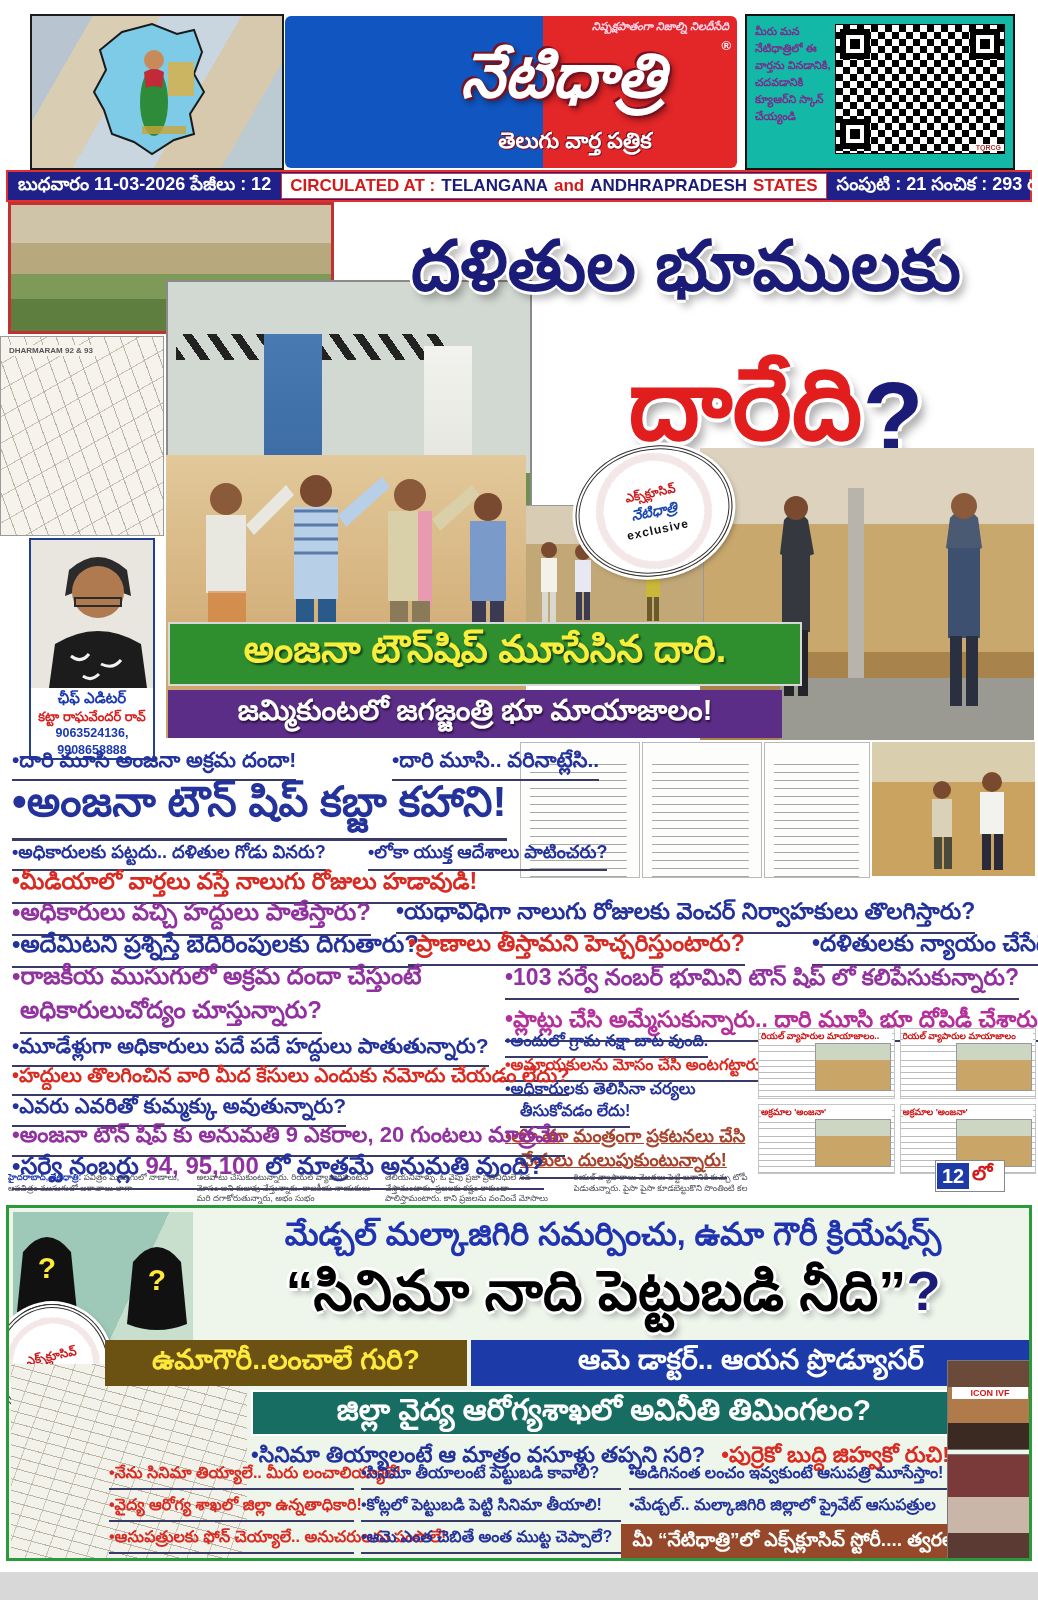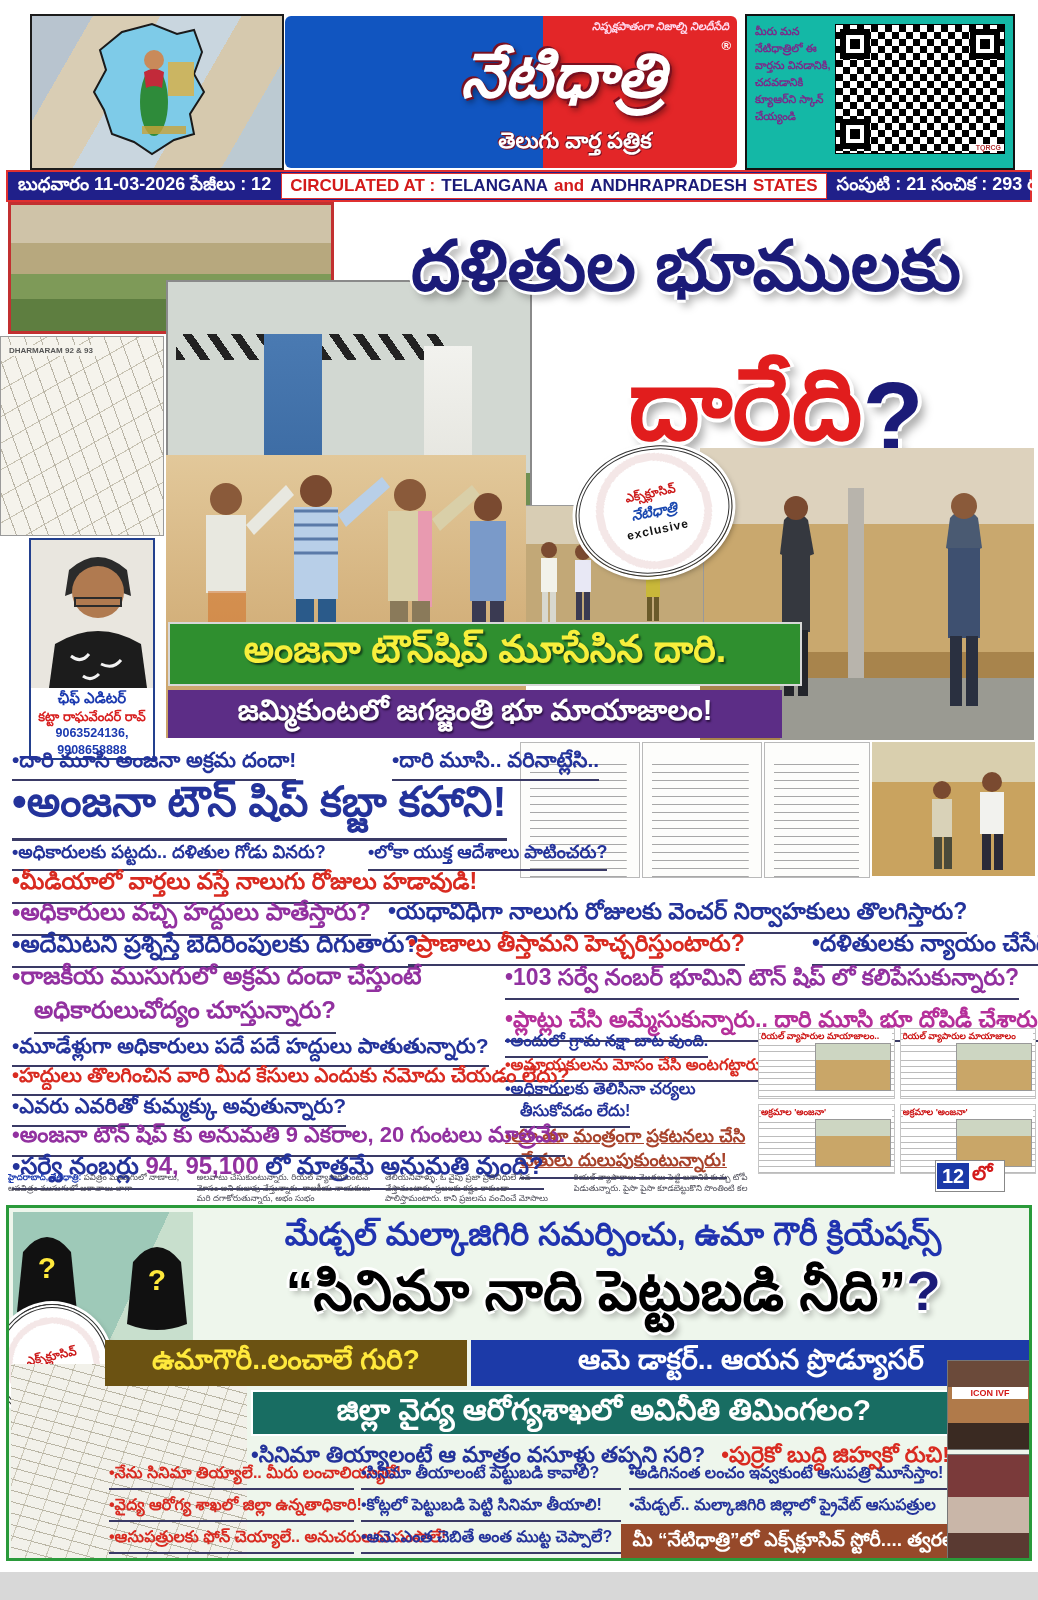--- a/index.html
+++ b/index.html
@@ -315,26 +315,26 @@
     </svg>
   </div>
 
   <div class="abs bu c-blue s22" style="left:12px;top:748px;">దారి మూసి అంజనా అక్రమ దందా!</div>
   <div class="abs bu c-blue s22" style="left:392px;top:748px;">దారి మూసి.. వరినాట్లేసి..</div>
   <div class="abs bu c-blue bigb" style="left:12px;top:778px;">అంజనా టౌన్ షిప్ కబ్జా కహాని!</div>
   <div class="abs bu c-blue s19" style="left:12px;top:842px;">అధికారులకు పట్టదు.. దళితుల గోడు వినరు?</div>
   <div class="abs bu c-blue s19" style="left:368px;top:842px;">లోకా యుక్త ఆదేశాలు పాటించరు?</div>
   <div class="abs bu c-red s24" style="left:12px;top:868px;">మీడియాలో వార్తలు వస్తే నాలుగు రోజులు హడావుడి!</div>
   <div class="abs bu c-pur s26" style="left:12px;top:898px;">అధికారులు వచ్చి హద్దులు పాతేస్తారు?</div>
-  <div class="abs bu c-blue s24" style="left:388px;top:898px;">యధావిధిగా నాలుగు రోజులకు వెంచర్ నిర్వాహకులు తొలగిస్తారు?</div>
+  <div class="abs bu c-blue s24" style="left:396px;top:898px;">యధావిధిగా నాలుగు రోజులకు వెంచర్ నిర్వాహకులు తొలగిస్తారు?</div>
   <div class="abs bu c-blue s26" style="left:12px;top:930px;">అదేమిటని ప్రశ్నిస్తే బెదిరింపులకు దిగుతారు?</div>
   <div class="abs bu c-red s24" style="left:408px;top:930px;">ప్రాణాలు తీస్తామని హెచ్చరిస్తుంటారు?</div>
   <div class="abs bu c-blue s24" style="left:812px;top:930px;">దళితులకు న్యాయం చేసేదేవరు?</div>
   <div class="abs bu c-pur s26 noul" style="left:12px;top:962px;">రాజకీయ ముసుగులో అక్రమ దందా చేస్తుంటే</div>
-  <div class="abs bu c-pur s26 nodot" style="left:34px;top:996px;">అధికారులుచోద్యం చూస్తున్నారు?</div>
+  <div class="abs bu c-pur s26 nodot" style="left:20px;top:996px;">అధికారులుచోద్యం చూస్తున్నారు?</div>
   <div class="abs bu c-pur s24" style="left:505px;top:964px;">103 సర్వే నంబర్ భూమిని టౌన్ షిప్ లో కలిపేసుకున్నారు?</div>
   <div class="abs bu c-mag s24" style="left:505px;top:1006px;">ప్లాట్లు చేసి అమ్మేసుకున్నారు.. దారి మూసి భూ దోపిడీ చేశారు?</div>
   <div class="abs bu c-blue s17" style="left:505px;top:1032px;">అందులో గ్రామ నక్షా బాట వుంది.</div>
   <div class="abs bu c-red s17" style="left:505px;top:1056px;">అమాయకులను మోసం చేసి అంటగట్టారు!</div>
   <div class="abs bu c-blue s17 noul" style="left:505px;top:1080px;">అధికారులకు తెలిసినా చర్యలు</div>
   <div class="abs bu c-blue s17 nodot" style="left:520px;top:1102px;">తీసుకోవడం లేదు!</div>
   <div class="abs bu c-brn s19 noul" style="left:505px;top:1126px;">తూ తూ మంత్రంగా ప్రకటనలు చేసి</div>
   <div class="abs bu c-brn s19 nodot" style="left:520px;top:1150px;">చేతులు దులుపుకుంటున్నారు!</div>
   <div class="abs bu c-blue s22" style="left:12px;top:1034px;">మూడేళ్లుగా అధికారులు పదే పదే హద్దులు పాతుతున్నారు?</div>
   <div class="abs bu c-red s21" style="left:12px;top:1064px;">హద్దులు తొలగించిన వారి మీద కేసులు ఎందుకు నమోదు చేయడం లేదు?</div>

